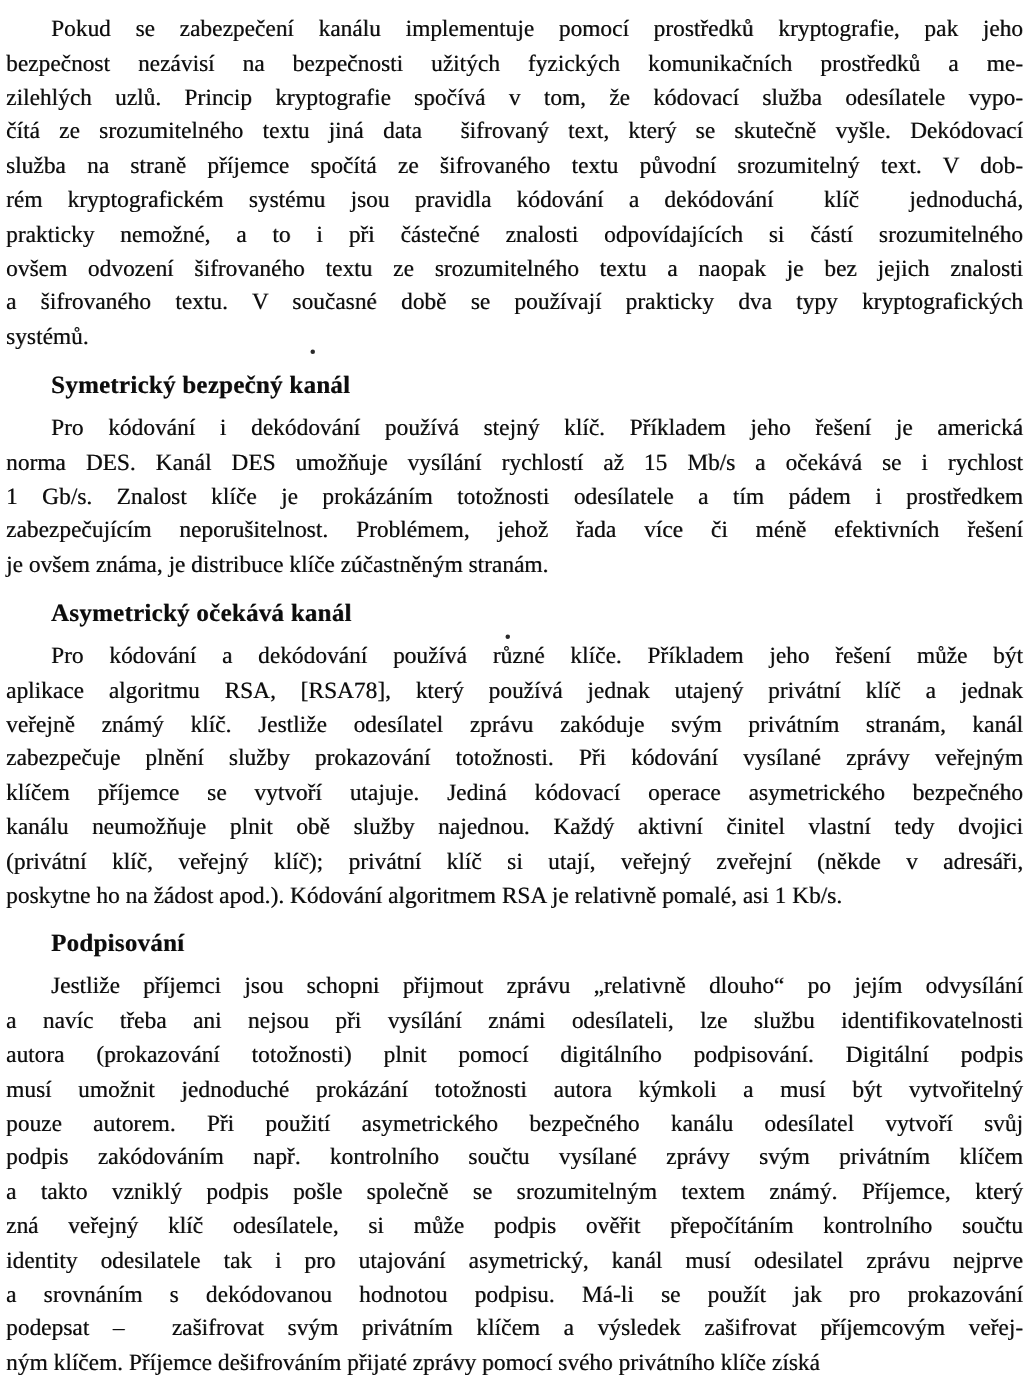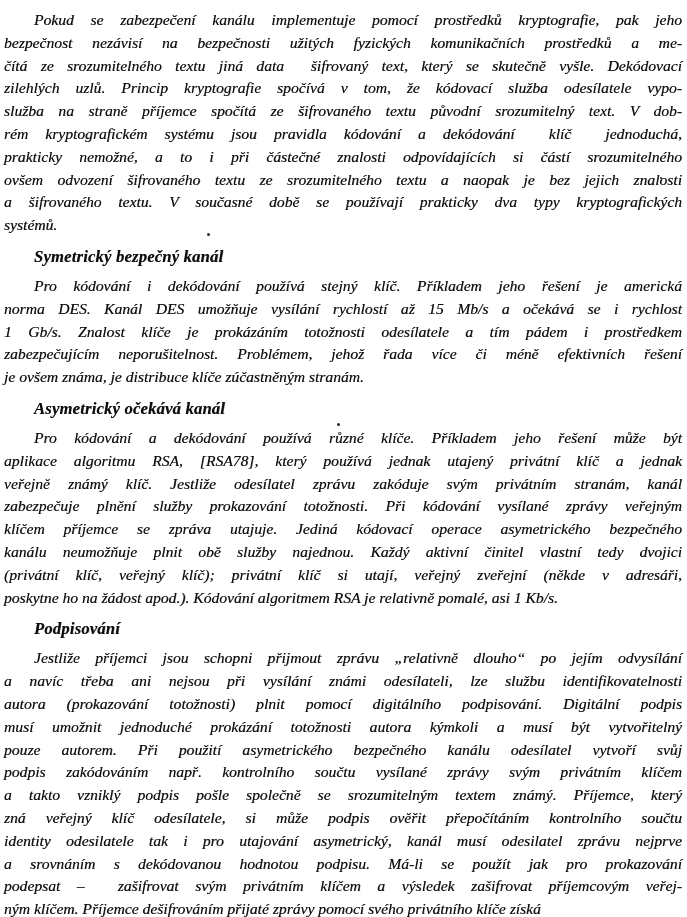--- a/index.html
+++ b/index.html
@@ -17,35 +17,33 @@
     background: #ffffff;
     color: #0d0d0d;
     font-family: "Liberation Serif", "DejaVu Serif", serif;
     font-size: 15.6px;
     line-height: 22.8px;
     text-shadow: 0.35px 0.3px 0 rgba(0,0,0,0.55);
     -webkit-font-smoothing: antialiased;
   }
   .para {
     margin: 0;
-    font-style: italic;
   }
   .line {
     text-align: justify;
     text-align-last: justify;
     white-space: normal;
   }
   .line.first {
     text-indent: 30px;
   }
   .line.last {
     text-align-last: left;
   }
   .heading {
-    font-style: italic;
     font-weight: bold;
     font-size: 16.6px;
     line-height: 21px;
     letter-spacing: 0.2px;
     margin: 9px 0 8px 30px;
   }
   .speck {
     position: absolute;
     width: 3px;
     height: 3px;
@@ -58,22 +56,22 @@
   .speck.s4 { left: 337px; top: 423px; }
 </style>
 </head>
 <body>
 
 <div class="page">
 
   <div class="para">
       <div class="line first">Pokud se zabezpečení kanálu implementuje pomocí prostředků kryptografie, pak jeho</div>
       <div class="line">bezpečnost nezávisí na bezpečnosti užitých fyzických komunikačních prostředků a me-</div>
+      <div class="line">zilehlých uzlů. Princip kryptografie spočívá v tom, že kódovací služba odesílatele vypo-</div>
       <div class="line">čítá ze srozumitelného textu jiná data &nbsp;šifrovaný text, který se skutečně vyšle. Dekódovací</div>
-      <div class="line">zilehlých uzlů. Princip kryptografie spočívá v tom, že kódovací služba odesílatele vypo-</div>
       <div class="line">služba na straně příjemce spočítá ze šifrovaného textu původní srozumitelný text. V dob-</div>
       <div class="line">rém kryptografickém systému jsou pravidla kódování a dekódování &nbsp;klíč &nbsp;jednoduchá,</div>
       <div class="line">prakticky nemožné, a to i při částečné znalosti odpovídajících si částí srozumitelného</div>
       <div class="line">ovšem odvození šifrovaného textu ze srozumitelného textu a naopak je bez jejich znalosti</div>
       <div class="line">a šifrovaného textu. V současné době se používají prakticky dva typy kryptografických</div>
       <div class="line last">systémů.</div>
     </div>
 
   <h3 class="heading">Symetrický bezpečný kanál</h3>
 
@@ -85,21 +83,21 @@
       <div class="line last">je ovšem známa, je distribuce klíče zúčastněným stranám.</div>
     </div>
 
   <h3 class="heading">Asymetrický očekává kanál</h3>
 
   <div class="para">
       <div class="line first">Pro kódování a dekódování používá různé klíče. Příkladem jeho řešení může být</div>
       <div class="line">aplikace algoritmu RSA, [RSA78], který používá jednak utajený privátní klíč a jednak</div>
       <div class="line">veřejně známý klíč. Jestliže odesílatel zprávu zakóduje svým privátním stranám, kanál</div>
       <div class="line">zabezpečuje plnění služby prokazování totožnosti. Při kódování vysílané zprávy veřejným</div>
-      <div class="line">klíčem příjemce se zpráva utajuje. Jediná kódovací operace asymetrického bezpečného</div>
+      <div class="line">klíčem příjemce se vytvoří utajuje. Jediná kódovací operace asymetrického bezpečného</div>
       <div class="line">kanálu neumožňuje plnit obě služby najednou. Každý aktivní činitel vlastní tedy dvojici</div>
       <div class="line">(privátní klíč, veřejný klíč); privátní klíč si utají, veřejný zveřejní (někde v adresáři,</div>
       <div class="line last">poskytne ho na žádost apod.). Kódování algoritmem RSA je relativně pomalé, asi 1 Kb/s.</div>
     </div>
 
   <h3 class="heading">Podpisování</h3>
 
   <div class="para">
       <div class="line first">Jestliže příjemci jsou schopni přijmout zprávu „relativně dlouho“ po jejím odvysílání</div>
       <div class="line">a navíc třeba ani nejsou při vysílání známi odesílateli, lze službu identifikovatelnosti</div>

